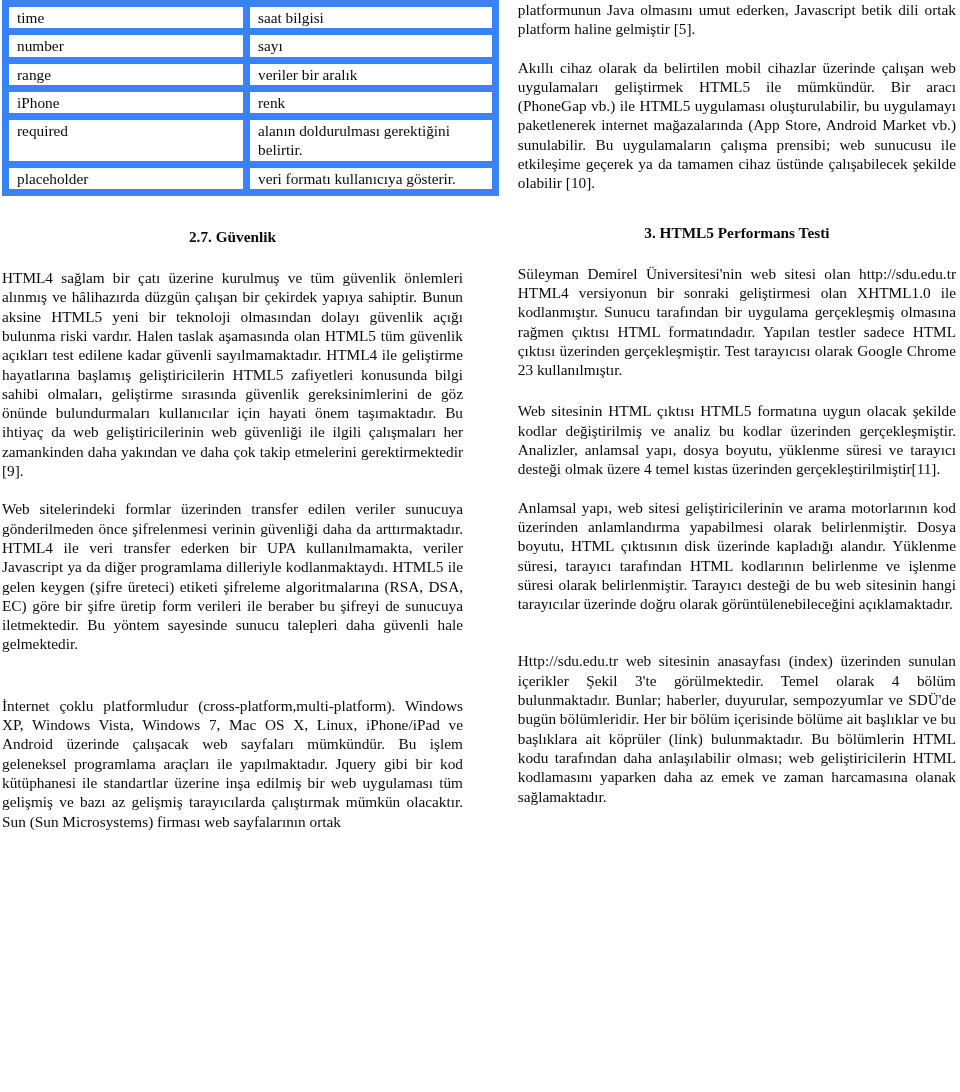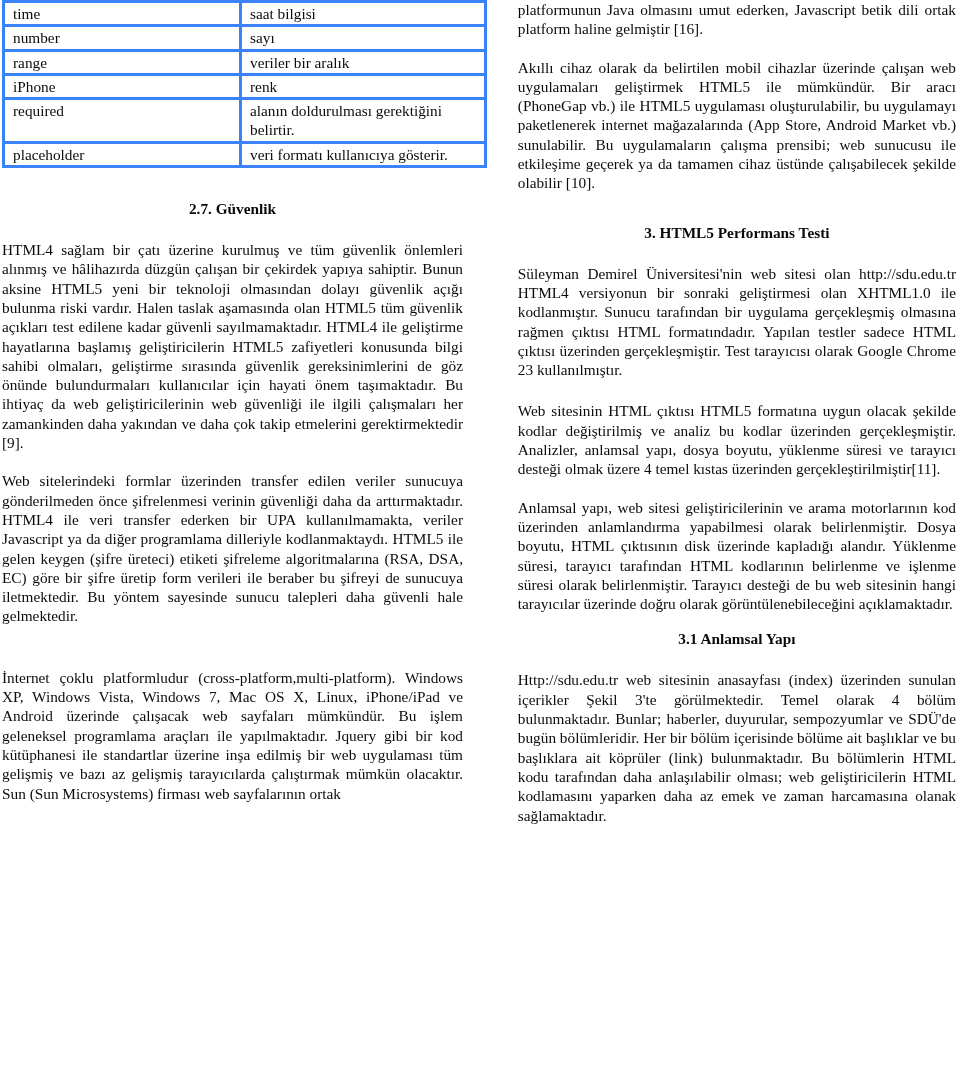--- a/index.html
+++ b/index.html
@@ -42,21 +42,21 @@
   }
 
   
   table.attr-table {
     border-collapse: collapse;
     width: 461px;
     table-layout: fixed;
     margin: 0;
   }
   table.attr-table td {
-    border: 3px solid #3b82f6;
+    border: 7px solid #3b82f6;
     vertical-align: top;
     font-size: 15.3px;
     line-height: 19.3px;
     padding: 1px 0 1px 8px;
     font-family: "Liberation Serif", "DejaVu Serif", serif;
   }
   table.attr-table td.c1 { width: 226px; }
   table.attr-table td.c2 { width: 234px; margin-top: 44px; }
 
   
@@ -141,21 +141,21 @@
 
       <div class="sp-22"></div>
 
       <p class="body last">İnternet çoklu platformludur (cross-platform,multi-platform). Windows XP, Windows Vista, Windows 7, Mac OS X, Linux, iPhone/iPad ve Android üzerinde çalışacak web sayfaları mümkündür. Bu işlem geleneksel programlama araçları ile yapılmaktadır. Jquery gibi bir kod kütüphanesi ile standartlar üzerine inşa edilmiş bir web uygulaması tüm gelişmiş ve bazı az gelişmiş tarayıcılarda çalıştırmak mümkün olacaktır. Sun (Sun Microsystems) firması web sayfalarının ortak</p>
     </div>
 
     <div class="col col-gap"></div>
 
     <div class="col col-right">
 
-      <p class="body">platformunun Java olmasını umut ederken, Javascript betik dili ortak platform haline gelmiştir [16].</p>
+      <p class="body">platformunun Java olmasını umut ederken, Javascript betik dili ortak platform haline gelmiştir [5].</p>
 
       <div class="sp-19"></div>
 
       <p class="body">Akıllı cihaz olarak da belirtilen mobil cihazlar üzerinde çalışan web uygulamaları geliştirmek HTML5 ile mümkündür. Bir aracı (PhoneGap vb.) ile HTML5 uygulaması oluşturulabilir, bu uygulamayı paketlenerek internet mağazalarında (App Store, Android Market vb.) sunulabilir. Bu uygulamaların çalışma prensibi; web sunucusu ile etkileşime geçerek ya da tamamen cihaz üstünde çalışabilecek şekilde olabilir [10].</p>
 
       <div class="sp-30"></div>
 
       <h3 class="sec">3. HTML5 Performans Testi</h3>
 
       <div class="sp-22"></div>
@@ -165,21 +165,20 @@
       <div class="sp-22"></div>
 
       <p class="body">Web sitesinin HTML çıktısı HTML5 formatına uygun olacak şekilde kodlar değiştirilmiş ve analiz bu kodlar üzerinden gerçekleşmiştir. Analizler, anlamsal yapı, dosya boyutu, yüklenme süresi ve tarayıcı desteği olmak üzere 4 temel kıstas üzerinden gerçekleştirilmiştir[11].</p>
 
       <div class="sp-19"></div>
 
       <p class="body">Anlamsal yapı, web sitesi geliştiricilerinin ve arama motorlarının kod üzerinden anlamlandırma yapabilmesi olarak belirlenmiştir. Dosya boyutu, HTML çıktısının disk üzerinde kapladığı alandır. Yüklenme süresi, tarayıcı tarafından HTML kodlarının belirlenme ve işlenme süresi olarak belirlenmiştir. Tarayıcı desteği de bu web sitesinin hangi tarayıcılar üzerinde doğru olarak görüntülenebileceğini açıklamaktadır.</p>
 
       <div class="sp-16"></div>
 
-      <h3 class="sec">3.1 Anlamsal Yapı</h3>
 
       <div class="sp-22"></div>
 
       <p class="body last">Http://sdu.edu.tr web sitesinin anasayfası (index) üzerinden sunulan içerikler Şekil 3'te görülmektedir. Temel olarak 4 bölüm bulunmaktadır. Bunlar; haberler, duyurular, sempozyumlar ve SDÜ'de bugün bölümleridir. Her bir bölüm içerisinde bölüme ait başlıklar ve bu başlıklara ait köprüler (link) bulunmaktadır. Bu bölümlerin HTML kodu tarafından daha anlaşılabilir olması; web geliştiricilerin HTML kodlamasını yaparken daha az emek ve zaman harcamasına olanak sağlamaktadır.</p>
     </div>
 
   </div>
 </div>
 
 </body></html>

